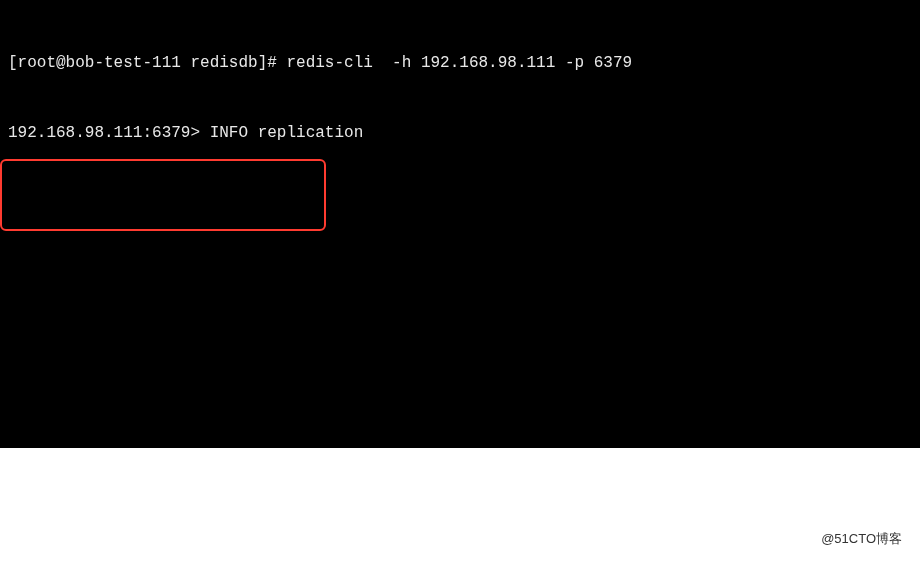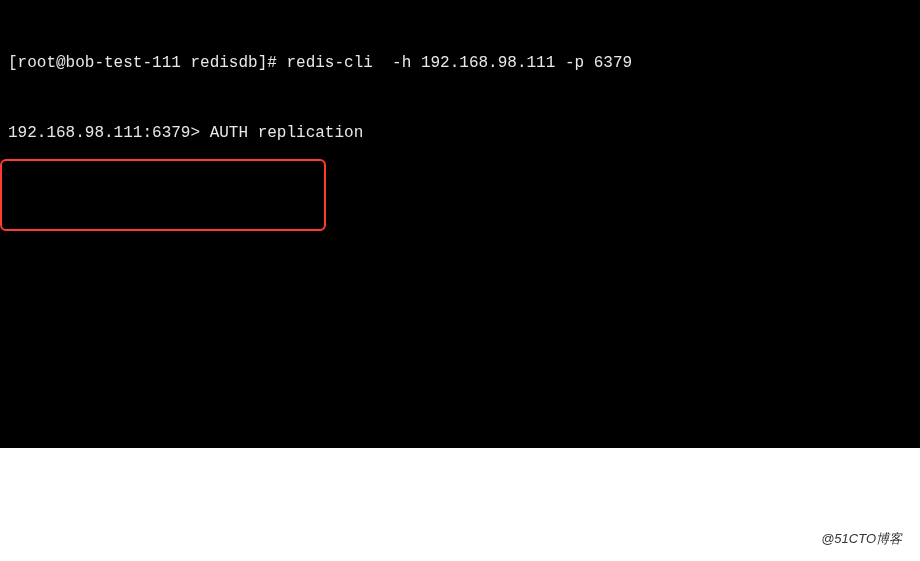--- a/index.html
+++ b/index.html
@@ -44,29 +44,28 @@
       border-radius: 6px;
       pointer-events: none;
     }
     .watermark {
       position: absolute;
       bottom: 12px;
       right: 18px;
       color: #333333;
       font-family: sans-serif;
       font-size: 13px;
-      font-style: italic;
     }
   </style>
 </head>
 <body>
 
 <div class="terminal">
   <span class="line"><span>[root@bob-test-111 redisdb]# </span><span>redis-cli  -h 192.168.98.111 -p 6379</span></span>
-  <span class="line"><span>192.168.98.111:6379&gt; </span><span>AUTH replication</span></span>
+  <span class="line"><span>192.168.98.111:6379&gt; </span><span>INFO replication</span></span>
   
   
   
   
   
   
   
   
   
   

